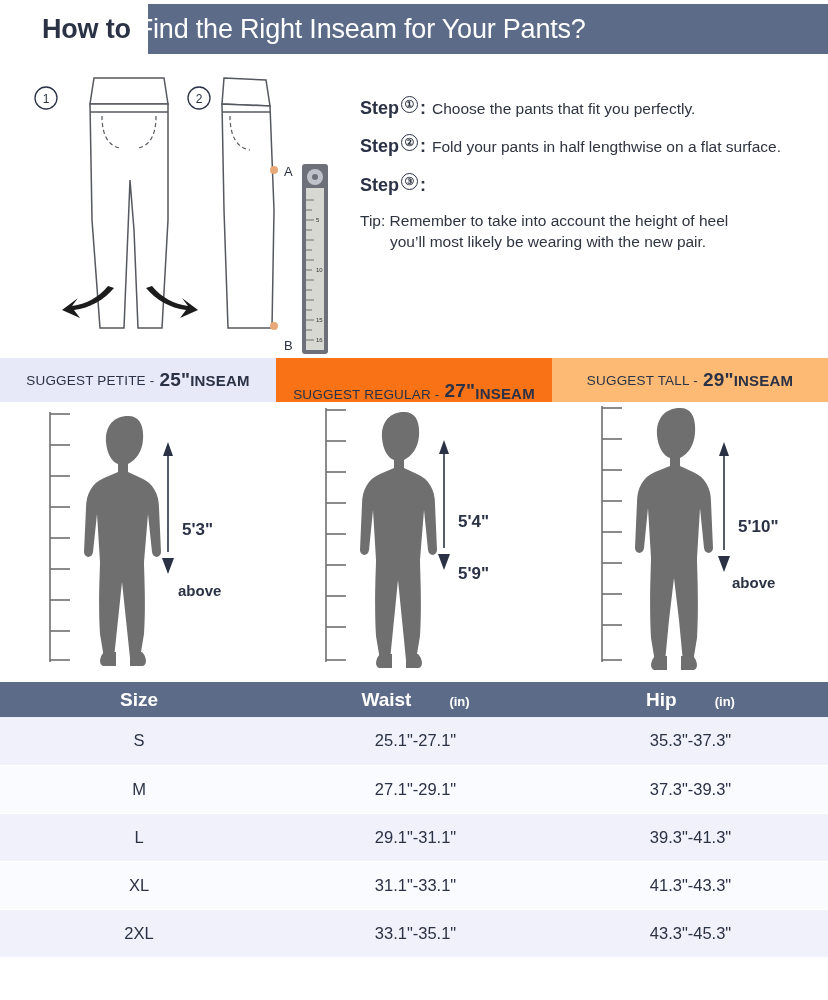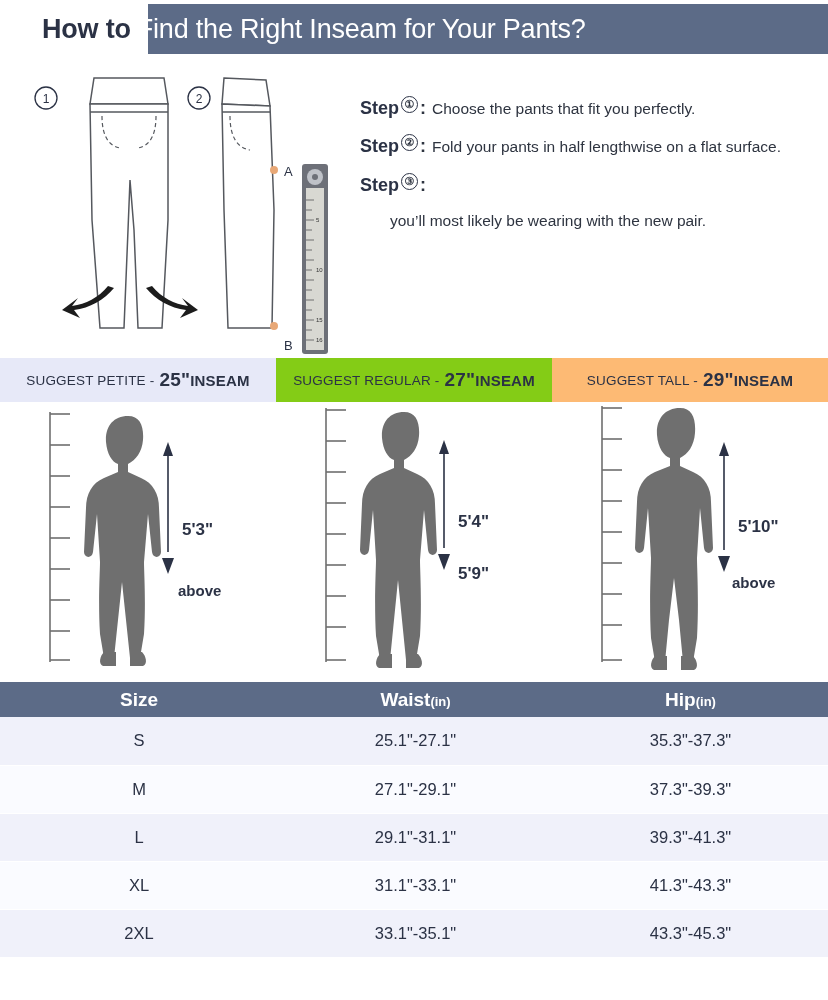--- a/index.html
+++ b/index.html
@@ -133,21 +133,21 @@
 
   
   .size-table { width: 828px; border-collapse: collapse; }
   .size-table th {
     background: #5c6b87;
     color: #ffffff;
     height: 35px;
     font-size: 19px;
     font-weight: bold;
   }
-  .size-table th .unit { font-size: 13px; font-weight: bold; }
+  .size-table th .unit { font-size: 13px; font-weight: bold; padding-left: 38px; }
   .size-table td {
     height: 48px;
     text-align: center;
     font-size: 16.5px;
     color: #2b3245;
     border-bottom: 1px solid #ffffff;
   }
   .size-table tbody tr:nth-child(odd) td { background: #f0f1fa; }
   .size-table tbody tr:nth-child(even) td { background: #fafbff; }
   .size-table col.c1 { width: 278px; }
@@ -254,32 +254,33 @@
         <span class="step-text">Fold your pants in half lengthwise on a flat surface.</span>
       </div>
 
       <div class="step-line">
         <span class="step-label">Step</span>
         <span class="circ">③</span>
         <span class="step-colon">:</span>
       </div>
 
       <div class="tip">
+        <span>Tip: Remember to take into account the height of heel</span>
         <span class="tip-indent">you’ll most likely be wearing with the new pair.</span>
       </div>
     </div>
   </div>
 
   <div class="suggest-bar">
     <div class="suggest-cell" style="background:#e7e9f8;">
       <span class="small">SUGGEST PETITE -</span>
       <span class="big">25"</span>
       <span class="unit">INSEAM</span>
     </div>
-    <div class="suggest-cell" style="background:#84cc16;">
+    <div class="suggest-cell" style="background:#f97316;align-items:flex-end;">
       <span class="small">SUGGEST REGULAR -</span>
       <span class="big">27"</span>
       <span class="unit">INSEAM</span>
     </div>
     <div class="suggest-cell" style="background:#fdba74;">
       <span class="small">SUGGEST TALL -</span>
       <span class="big">29"</span>
       <span class="unit">INSEAM</span>
     </div>
   </div>

